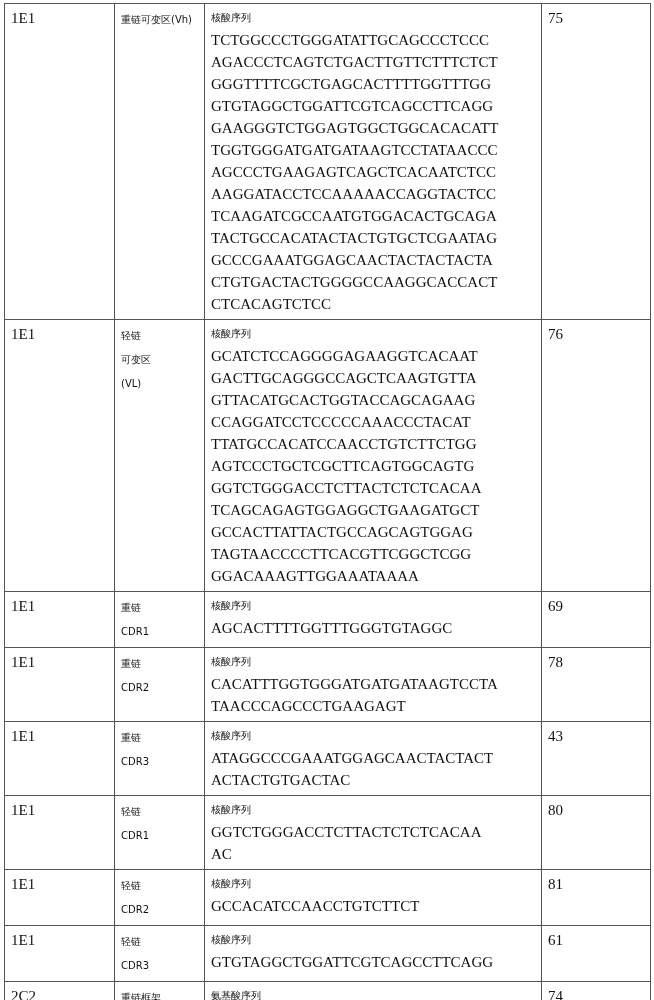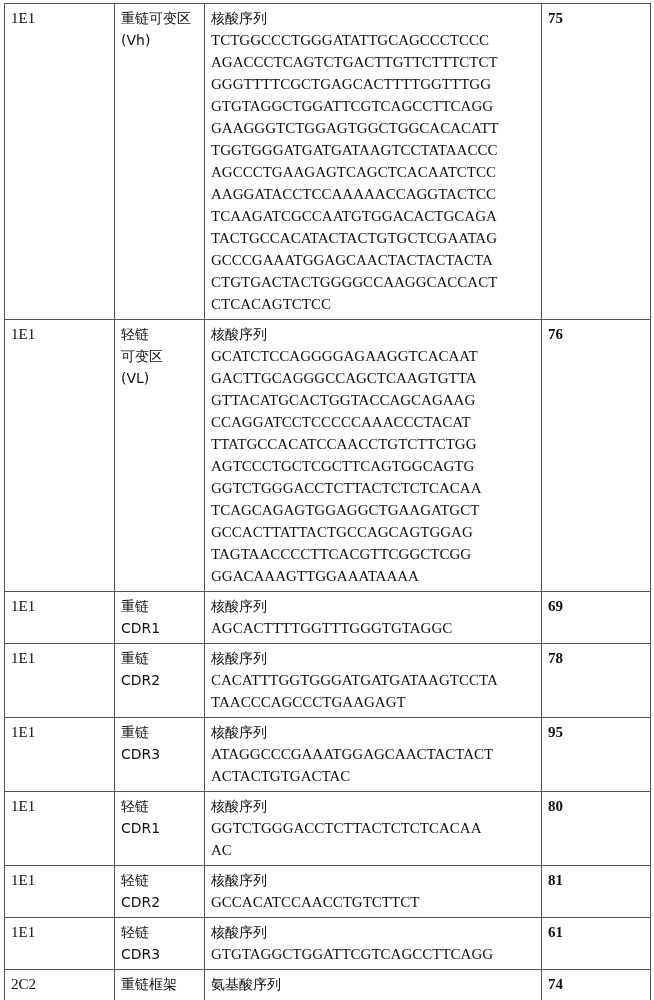--- a/index.html
+++ b/index.html
@@ -4,22 +4,22 @@
 <style>
   html, body { margin: 0; padding: 0; background: #ffffff; }
   body { width: 654px; height: 1000px; overflow: hidden; position: relative;
          font-family: "Liberation Serif", "DejaVu Serif", serif; color: #111; }
   table.seq-table { position: absolute; left: 4px; top: 3px; width: 646px;
          border-collapse: collapse; table-layout: fixed; }
   table.seq-table td { border: 1px solid #555; vertical-align: top;
          padding: 3px 6px 4px 6px; font-size: 15px; line-height: 22px; }
   col.c1 { width: 110px; } col.c2 { width: 90px; } col.c3 { width: 337px; } col.c4 { width: 109px; }
   .seq { white-space: pre-line; word-break: break-all; }
-  .label { font-family: "DejaVu Sans", "Liberation Sans", sans-serif; font-size: 14px; }
-  .num { padding-top: 4px; font-weight: bold; }
+  .label { font-family: "DejaVu Sans", "Liberation Sans", sans-serif; font-size: 10px; }
+  .num { padding-top: 4px; }
 </style>
 </head>
 <body>
 
 <table class="seq-table">
   <colgroup>
       <col class="c1">
       <col class="c2">
       <col class="c3">
       <col class="c4">
@@ -95,21 +95,21 @@
 
       <tr style="height: 67px;">
         <td><span class="f-clone">1E1</span></td>
         <td><span class="f-region seq label">重链
 CDR3</span></td>
         <td>
           <div class="f-type label">核酸序列</div>
           <div class="f-seq seq">ATAGGCCCGAAATGGAGCAACTACTACT
 ACTACTGTGACTAC</div>
         </td>
-        <td class="num"><span class="f-id">95</span></td>
+        <td class="num"><span class="f-id">43</span></td>
       </tr>
 
       <tr style="height: 66px;">
         <td><span class="f-clone">1E1</span></td>
         <td><span class="f-region seq label">轻链
 CDR1</span></td>
         <td>
           <div class="f-type label">核酸序列</div>
           <div class="f-seq seq">GGTCTGGGACCTCTTACTCTCTCACAA
 AC</div>

